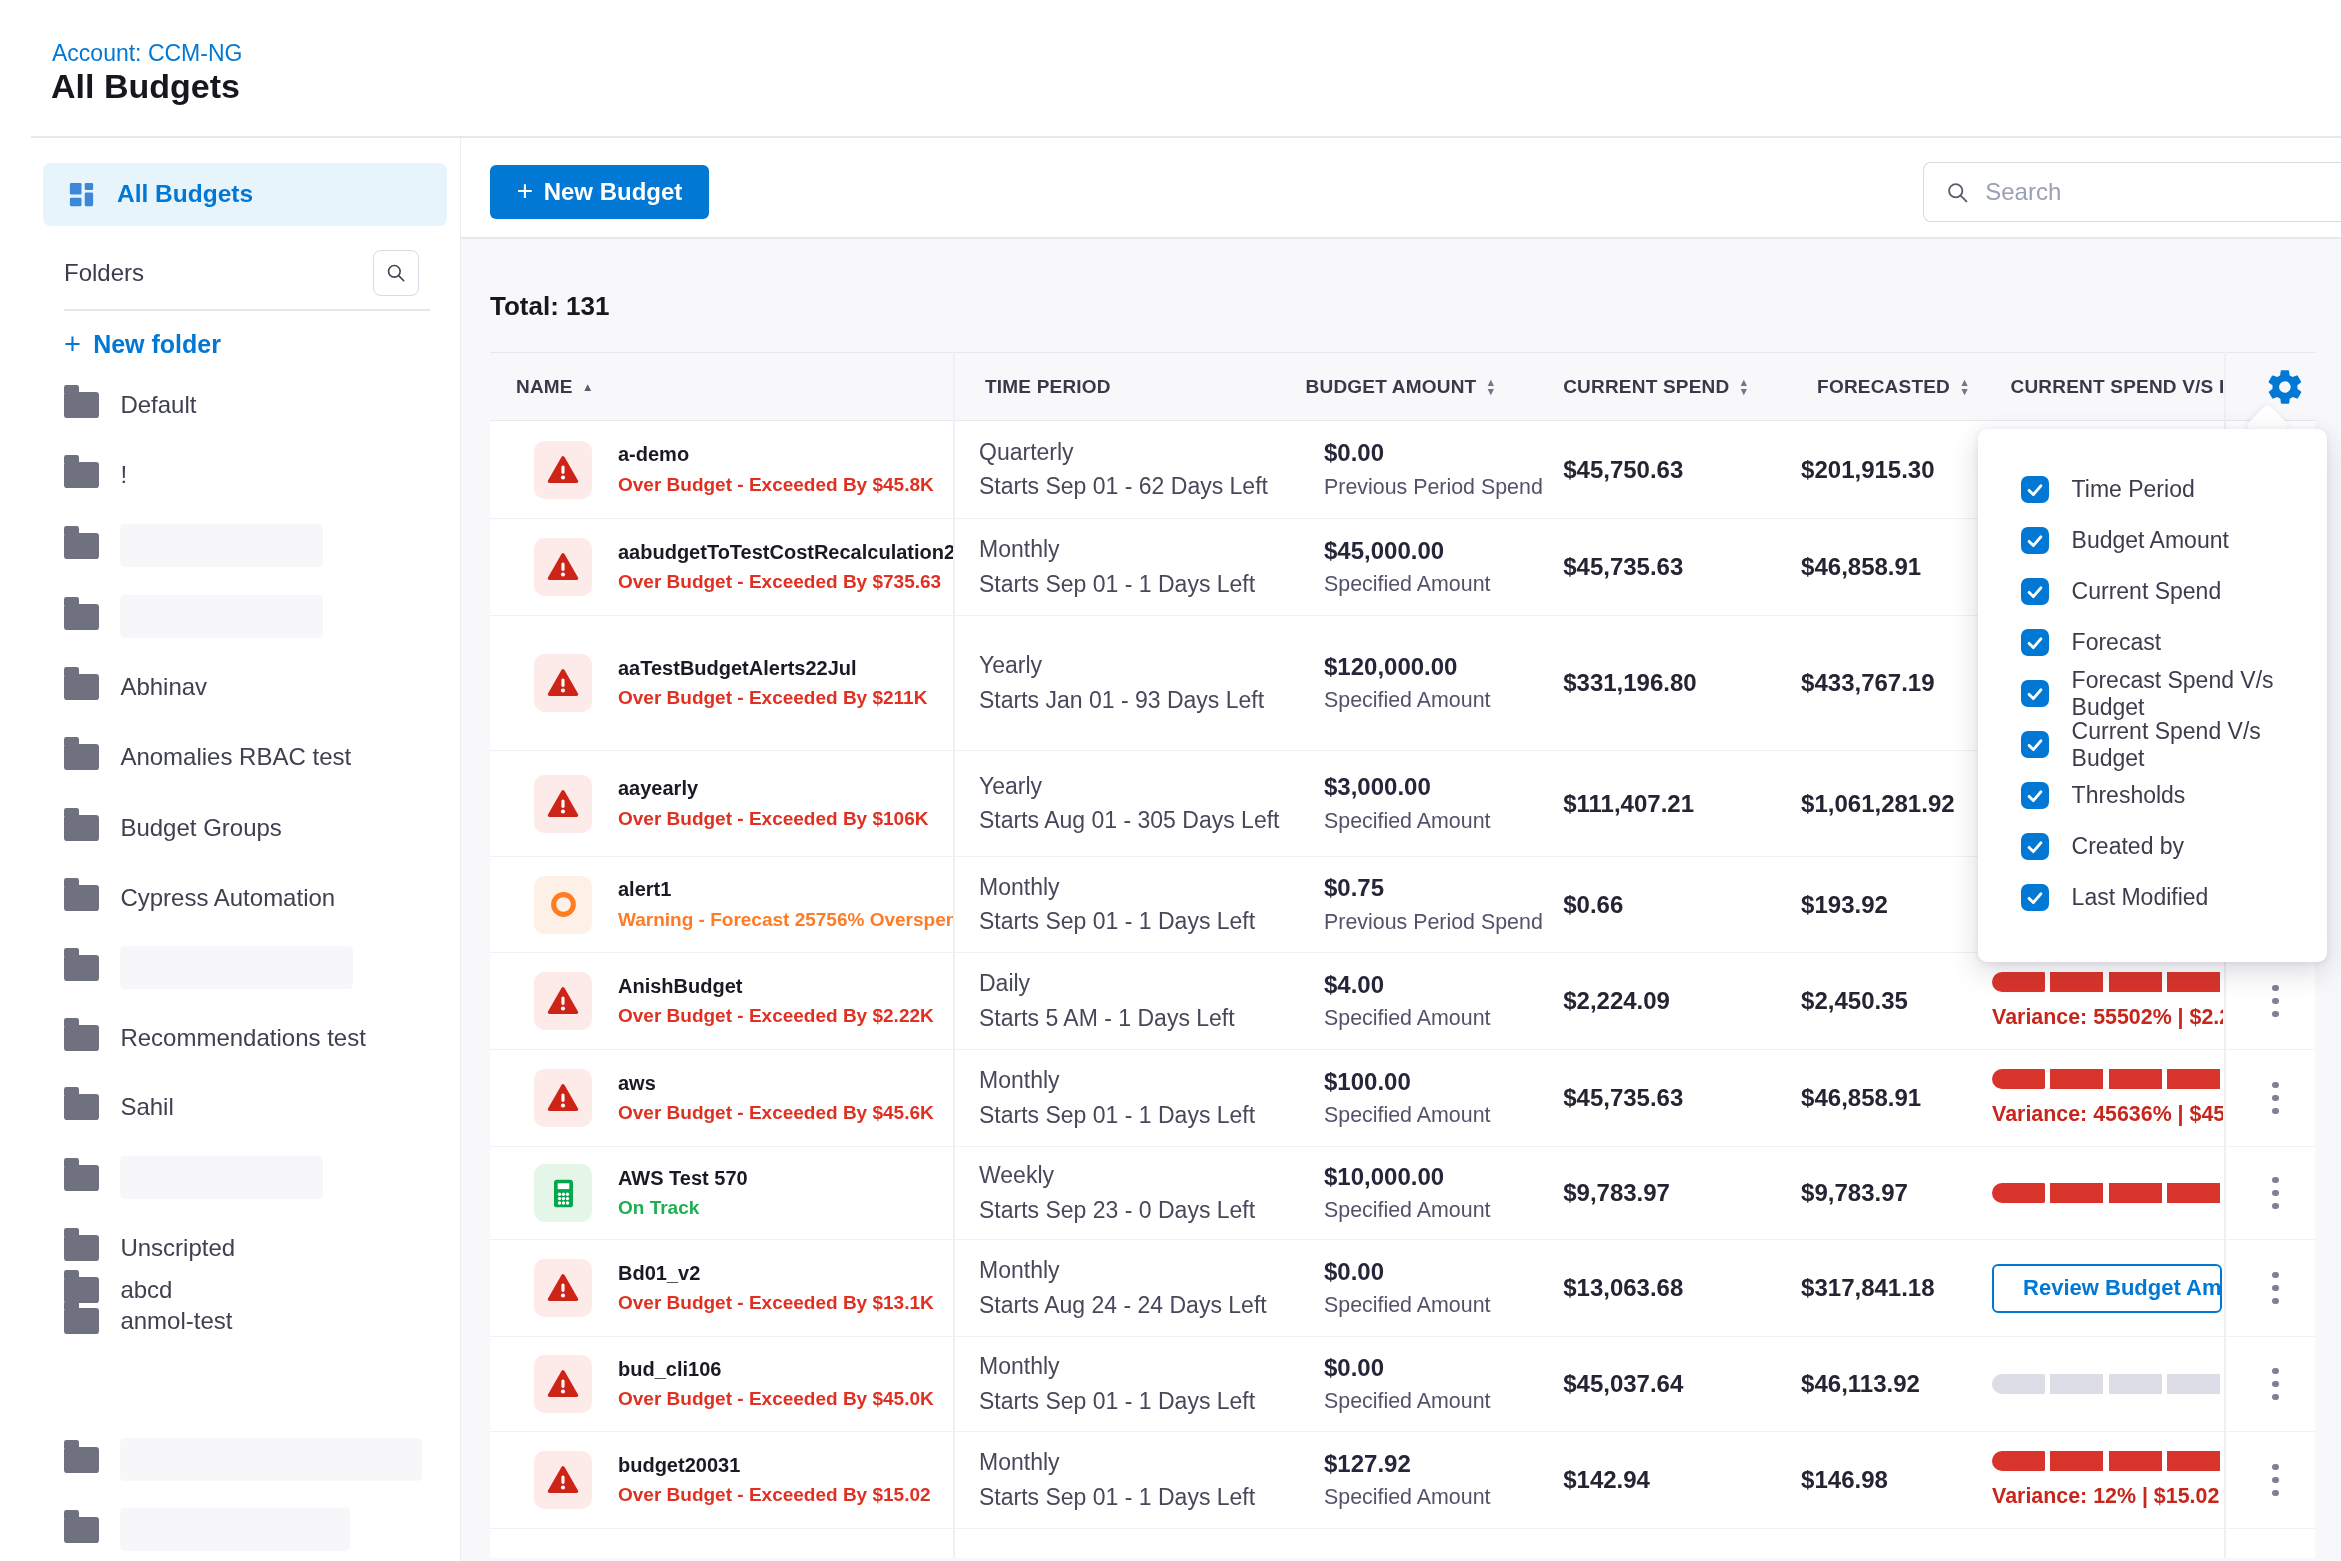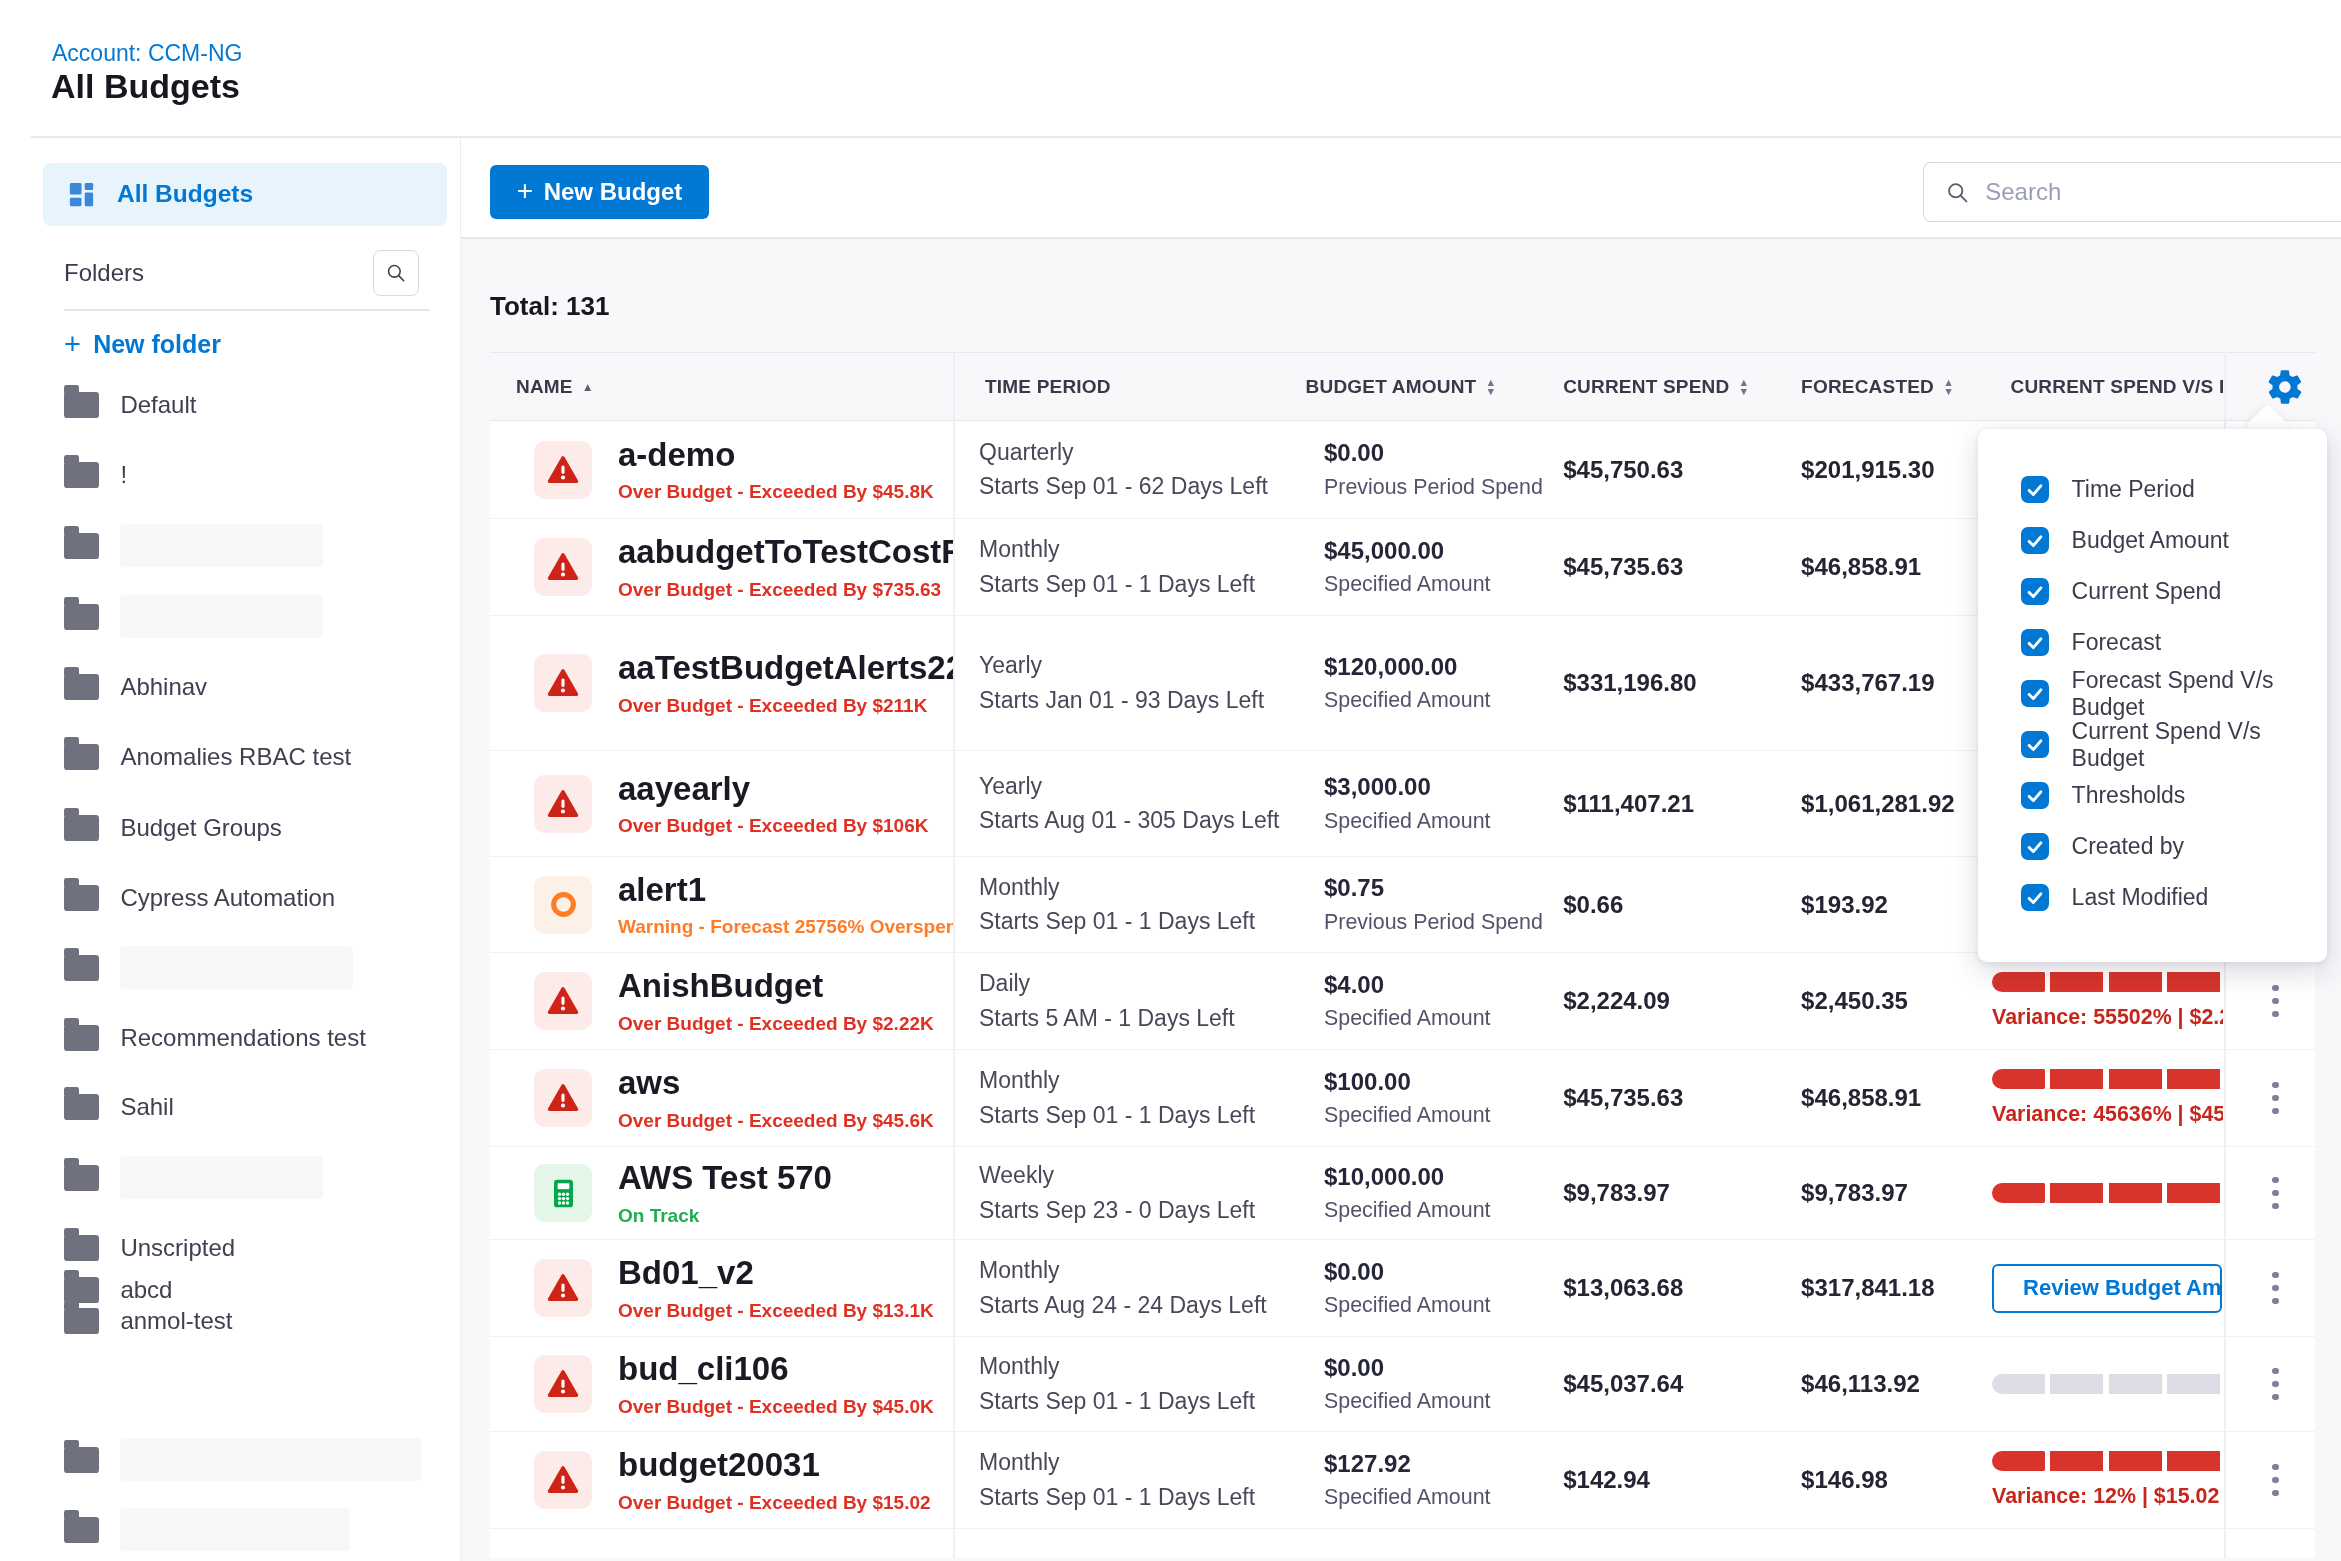--- a/index.html
+++ b/index.html
@@ -47,34 +47,34 @@
   .total-label { position:absolute; left:490px; top:291px; font-size:26px; font-weight:700; color:#17171f; z-index:2; }
 
   
   .btable { position:absolute; left:490px; top:352px; width:1825px; z-index:1; }
   .col-sep { position:absolute; top:0; bottom:0; width:1.5px; background:#efeff4; z-index:3; pointer-events:none; }
   .thead, .trow { display:grid; grid-template-columns:463px 348px 253px 241px 191px 237px 92px; }
   .thead { height:69px; align-items:center; background:#f8f8fb; border-top:1.5px solid #e7e7ee; border-bottom:1.5px solid #e7e7ee;
            font-size:19px; font-weight:700; color:#393a49; letter-spacing:0.2px; }
   .th { display:flex; align-items:center; gap:9.2px; white-space:nowrap; overflow:hidden; }
   .th-name { padding-left:26px; } .th-time { padding-left:32px; } .th-amt { padding-left:4.6px; }
-  .th-cur { padding-left:9.2px; } .th-fc { padding-left:6.1px; } .th-vs { padding-left:24.5px; }
+  .th-cur { padding-left:9.2px; } .th-fc { padding-left:6.1px;margin-left:16px; } .th-vs { padding-left:24.5px; }
   .th-gear { justify-content:center; }
   .sort-asc { font-size:11.5px; color:#5b5c6e; }
   .sort-both { display:inline-flex; flex-direction:column; font-size:10.7px; line-height:.78; color:#73758a; }
   .gear-btn { background:none; border:none; cursor:pointer; margin-left:32px; display:flex; }
 
   .tbody { background:#fff; }
   .trow { background:#fff; border-bottom:1.5px solid #f0f0f6; position:relative; }
   .cell { display:flex; }
   .name-cell { align-items:center; gap:26px; padding-left:44px; overflow:hidden; }
   .icon-box { width:58px; height:58px; border-radius:10.7px; display:flex; align-items:center; justify-content:center; flex:0 0 58px; }
   .bg-red { background:#fcebe8; } .bg-orange { background:#fdf1e7; } .bg-green { background:#e3f6e7; }
   .nm { display:flex; flex-direction:column; gap:7.7px; min-width:0; }
-  .bname { font-size:33px; font-weight:700; color:#191a23; white-space:nowrap; cursor:pointer; }
+  .bname { font-size:20px; font-weight:700; color:#191a23; white-space:nowrap; cursor:pointer; }
   .bstatus { font-size:19px; font-weight:600; white-space:nowrap; }
   .st-over { color:#e03022; } .st-warn { color:#ff7b26; } .st-ok { color:#1fae53; }
   .time-cell { flex-direction:column; justify-content:center; padding-left:26px; gap:7.7px; }
   .tp1, .tp2 { font-size:23px; color:#474859; white-space:nowrap; }
   .amt-cell { flex-direction:column; justify-content:center; padding-left:23px; gap:7.7px; }
   .amt-cell .val { font-size:24px; font-weight:700; color:#26263a; }
   .amt-cell .lbl { font-size:21.4px; color:#52536b; white-space:nowrap; }
   .cur-cell { align-items:center; padding-left:9.2px; }
   .fc-cell  { align-items:center; padding-left:6.1px; }
   .money { font-size:24px; font-weight:700; color:#242433; white-space:nowrap; }

